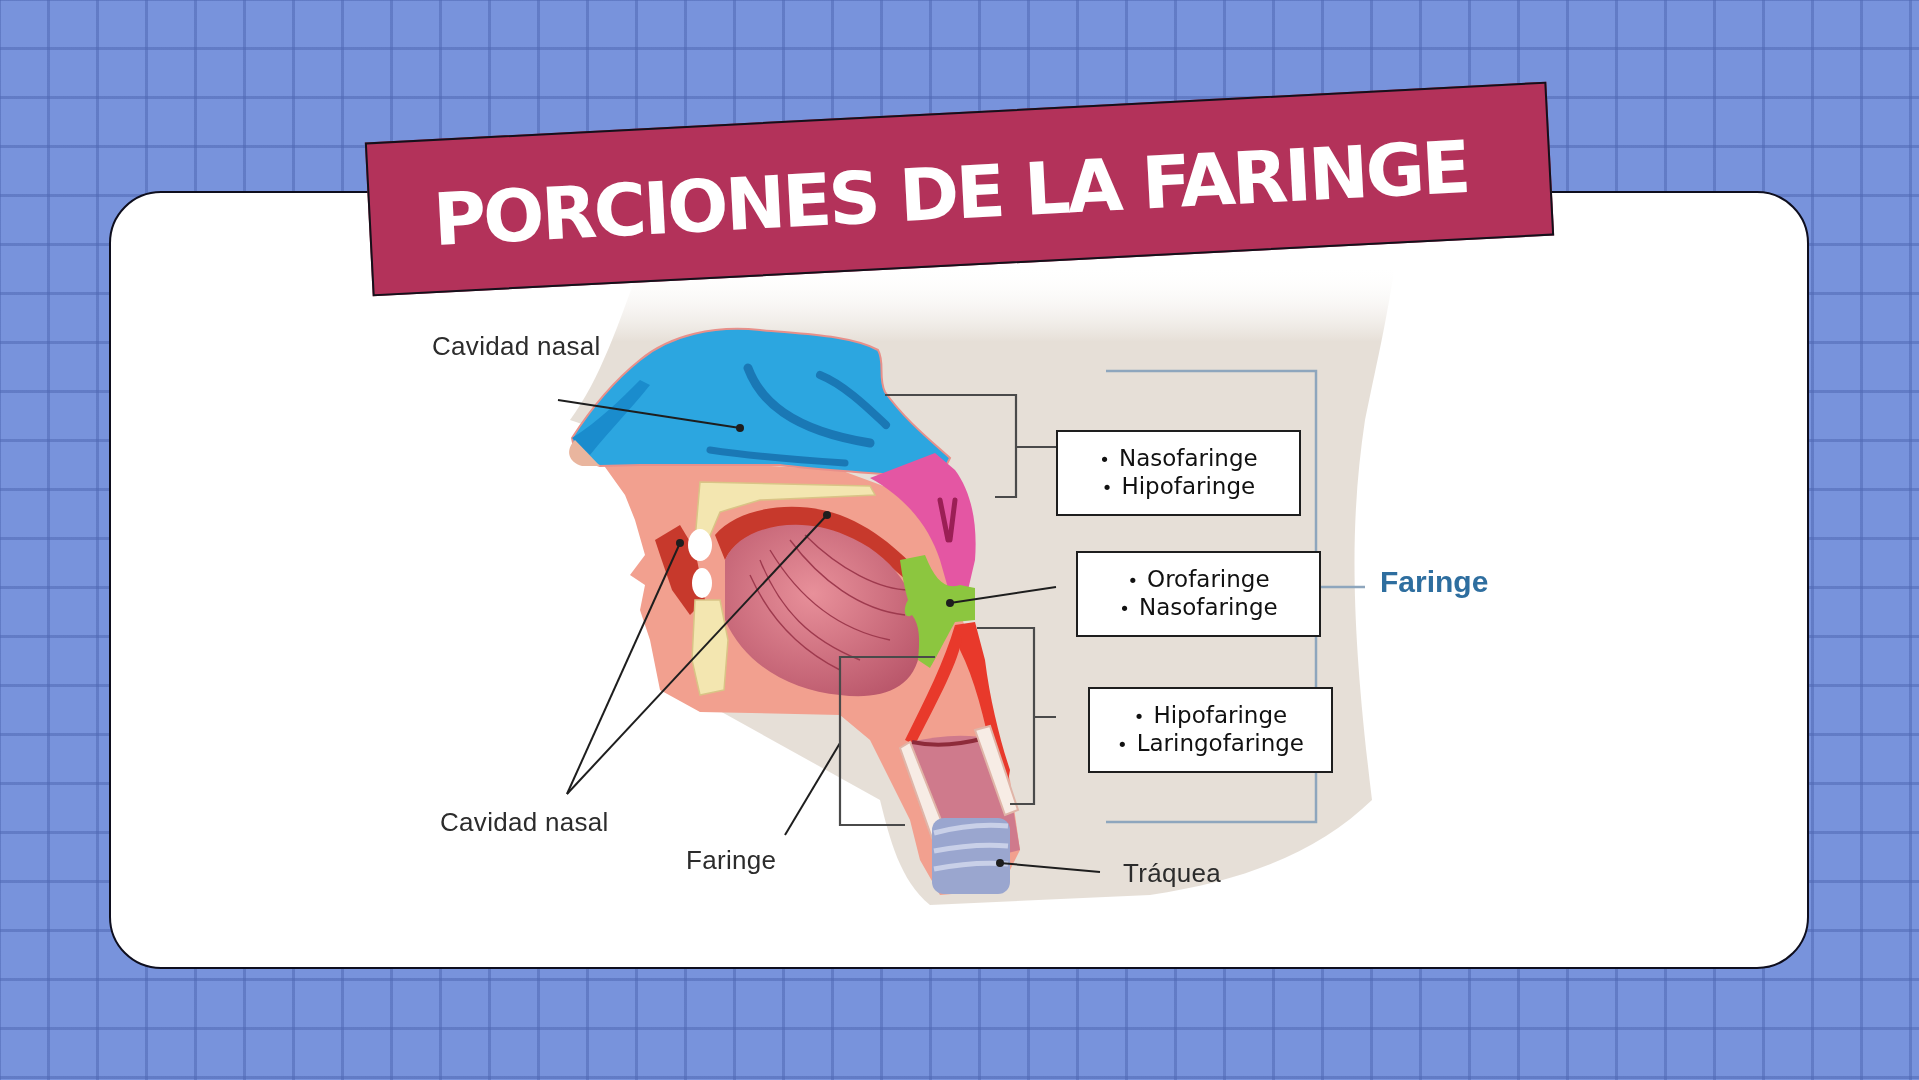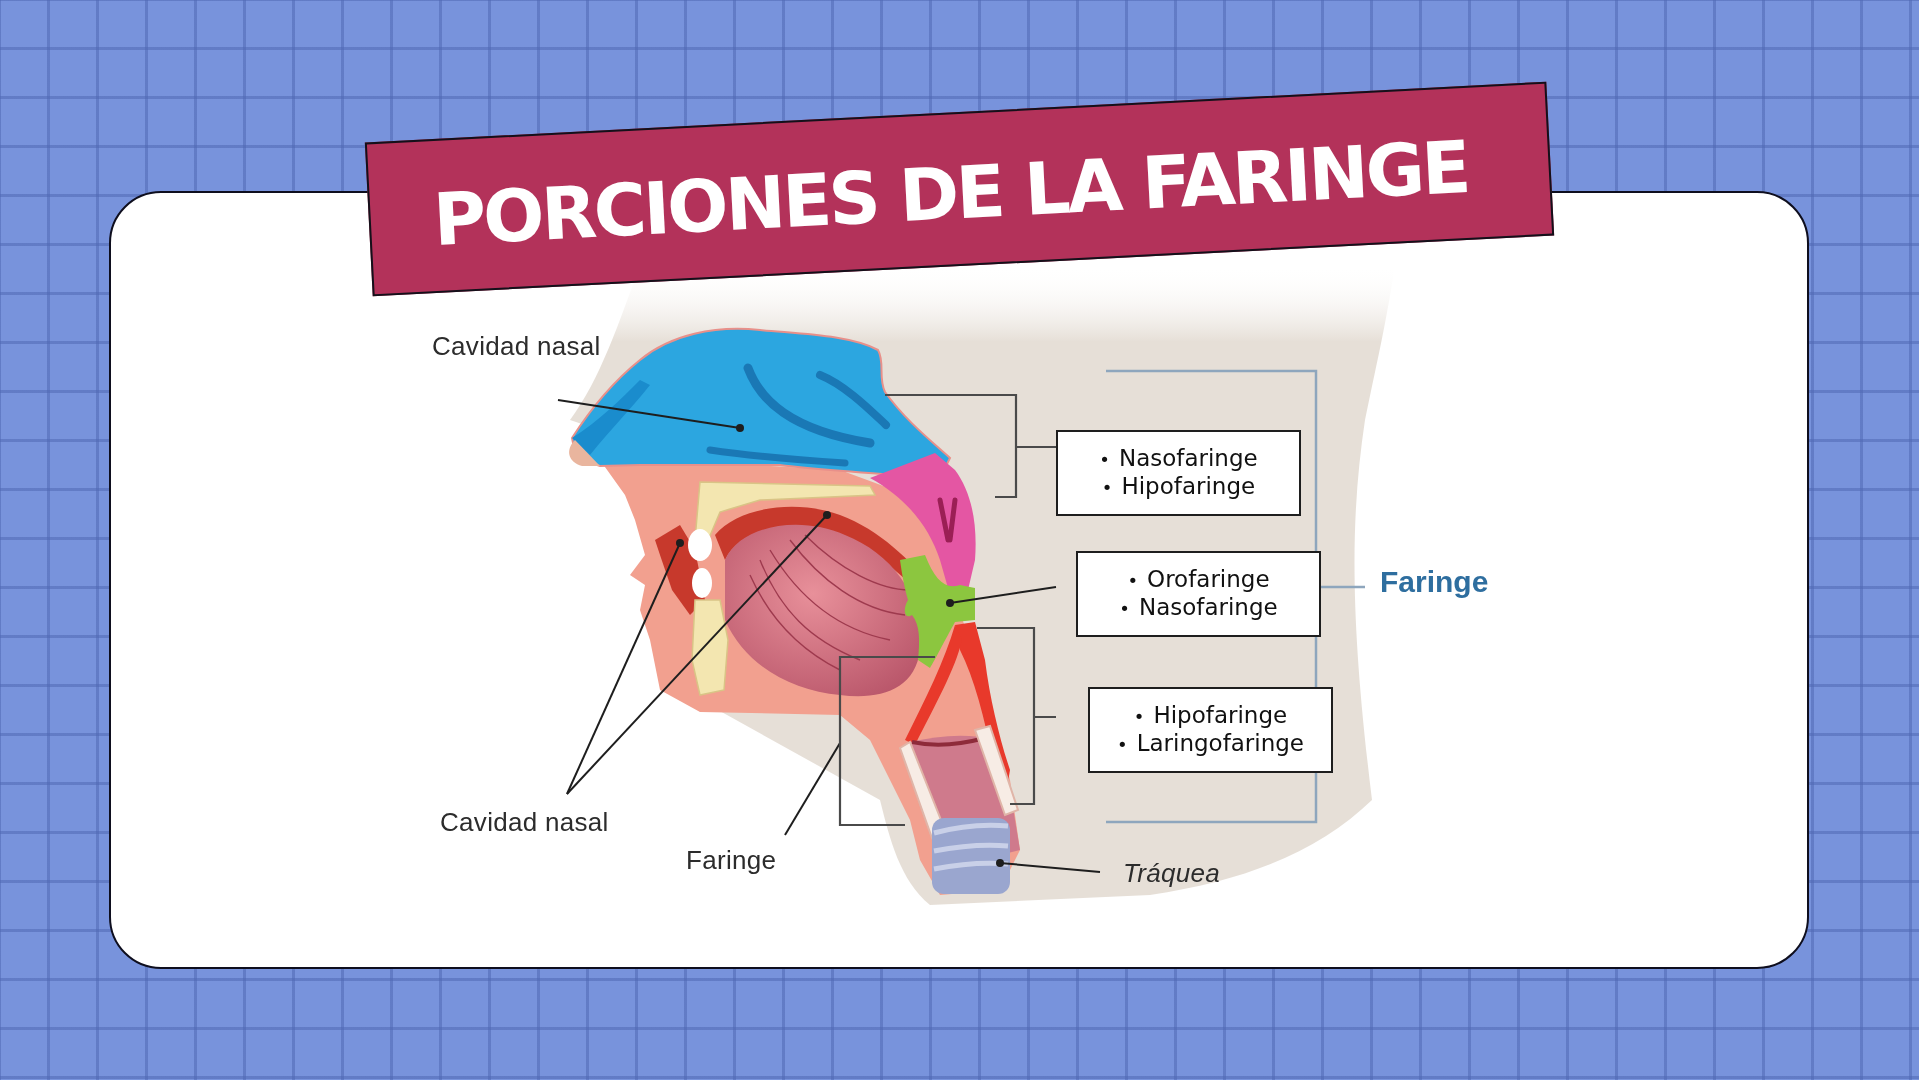--- a/index.html
+++ b/index.html
@@ -135,21 +135,21 @@
   <path d="M1106 371 L1316 371 L1316 822 L1106 822 M1316 587 L1365 587" stroke="#8ea6bd" stroke-width="2.5" fill="none"></path>
 </svg>
 
 <div class="banner">
   <span class="banner-title">PORCIONES DE LA FARINGE</span>
 </div>
 
 <span class="label" style="left:432px; top:331px;">Cavidad nasal</span>
 <span class="label" style="left:440px; top:807px;">Cavidad nasal</span>
 <span class="label" style="left:686px; top:845px;">Faringe</span>
-<span class="label" style="left:1123px; top:858px;font-style:italic;">Tráquea</span>
+<span class="label" style="left:1123px; top:858px;">Tráquea</span>
 <span class="faringe-label">Faringe</span>
 
 <div class="region-box" style="top:430px;">
   <span class="item">Nasofaringe</span>
   <span class="item">Hipofaringe</span>
 </div>
 <div class="region-box" style="top:551px;margin-left:20px;">
   <span class="item">Orofaringe</span>
   <span class="item">Nasofaringe</span>
 </div>

